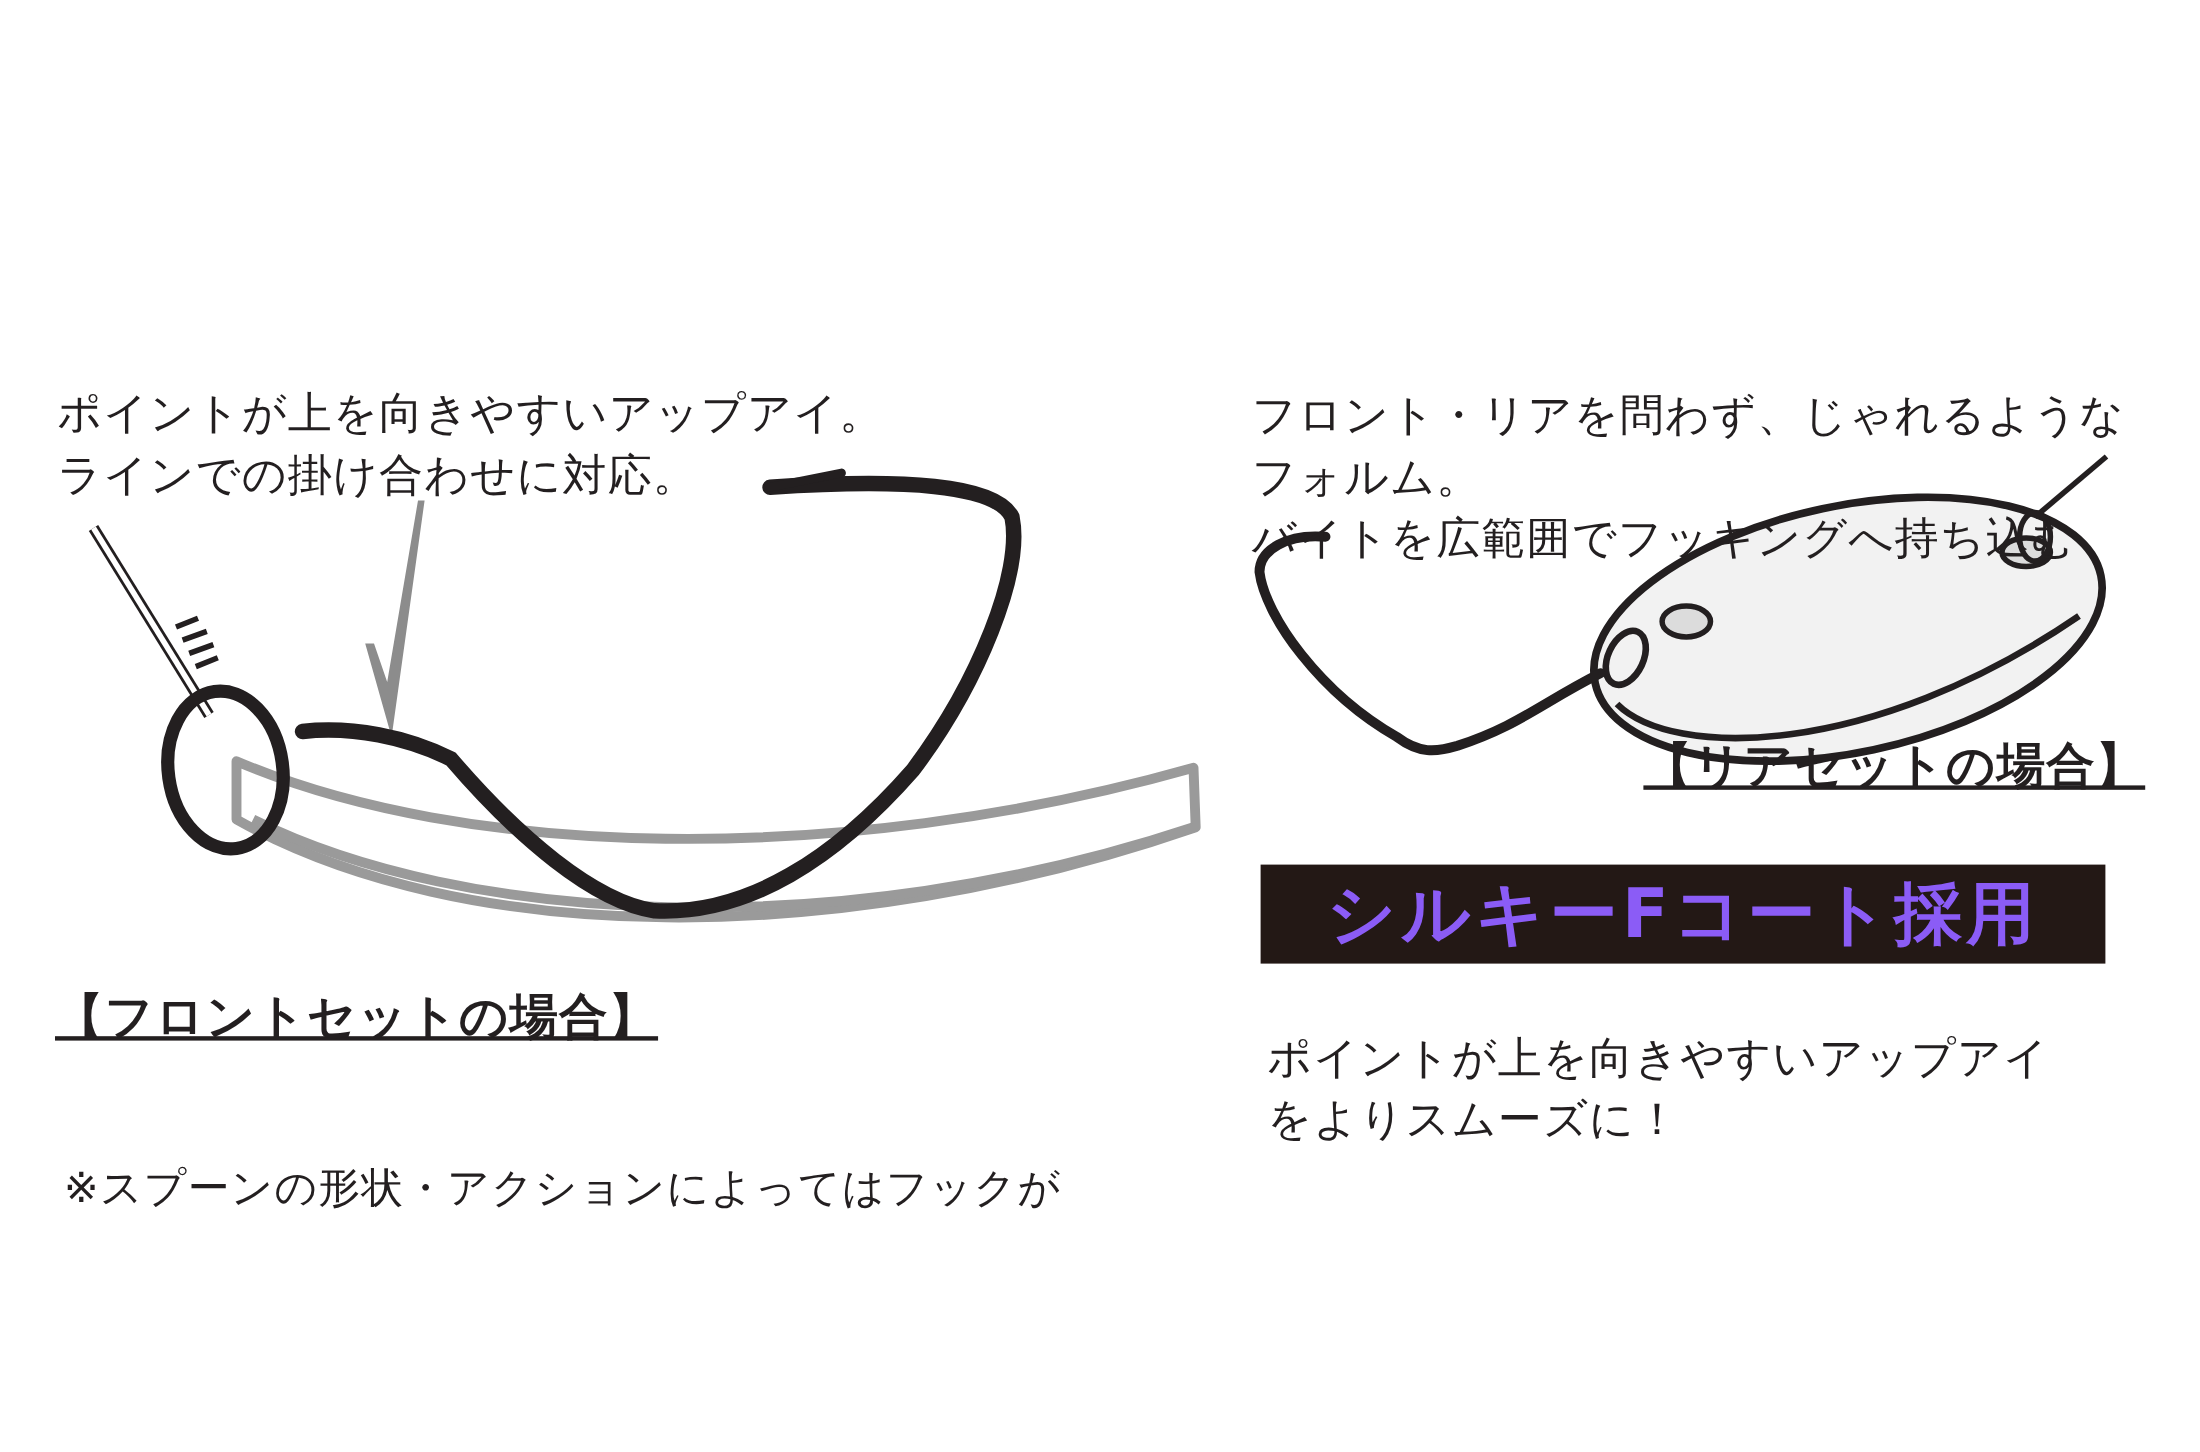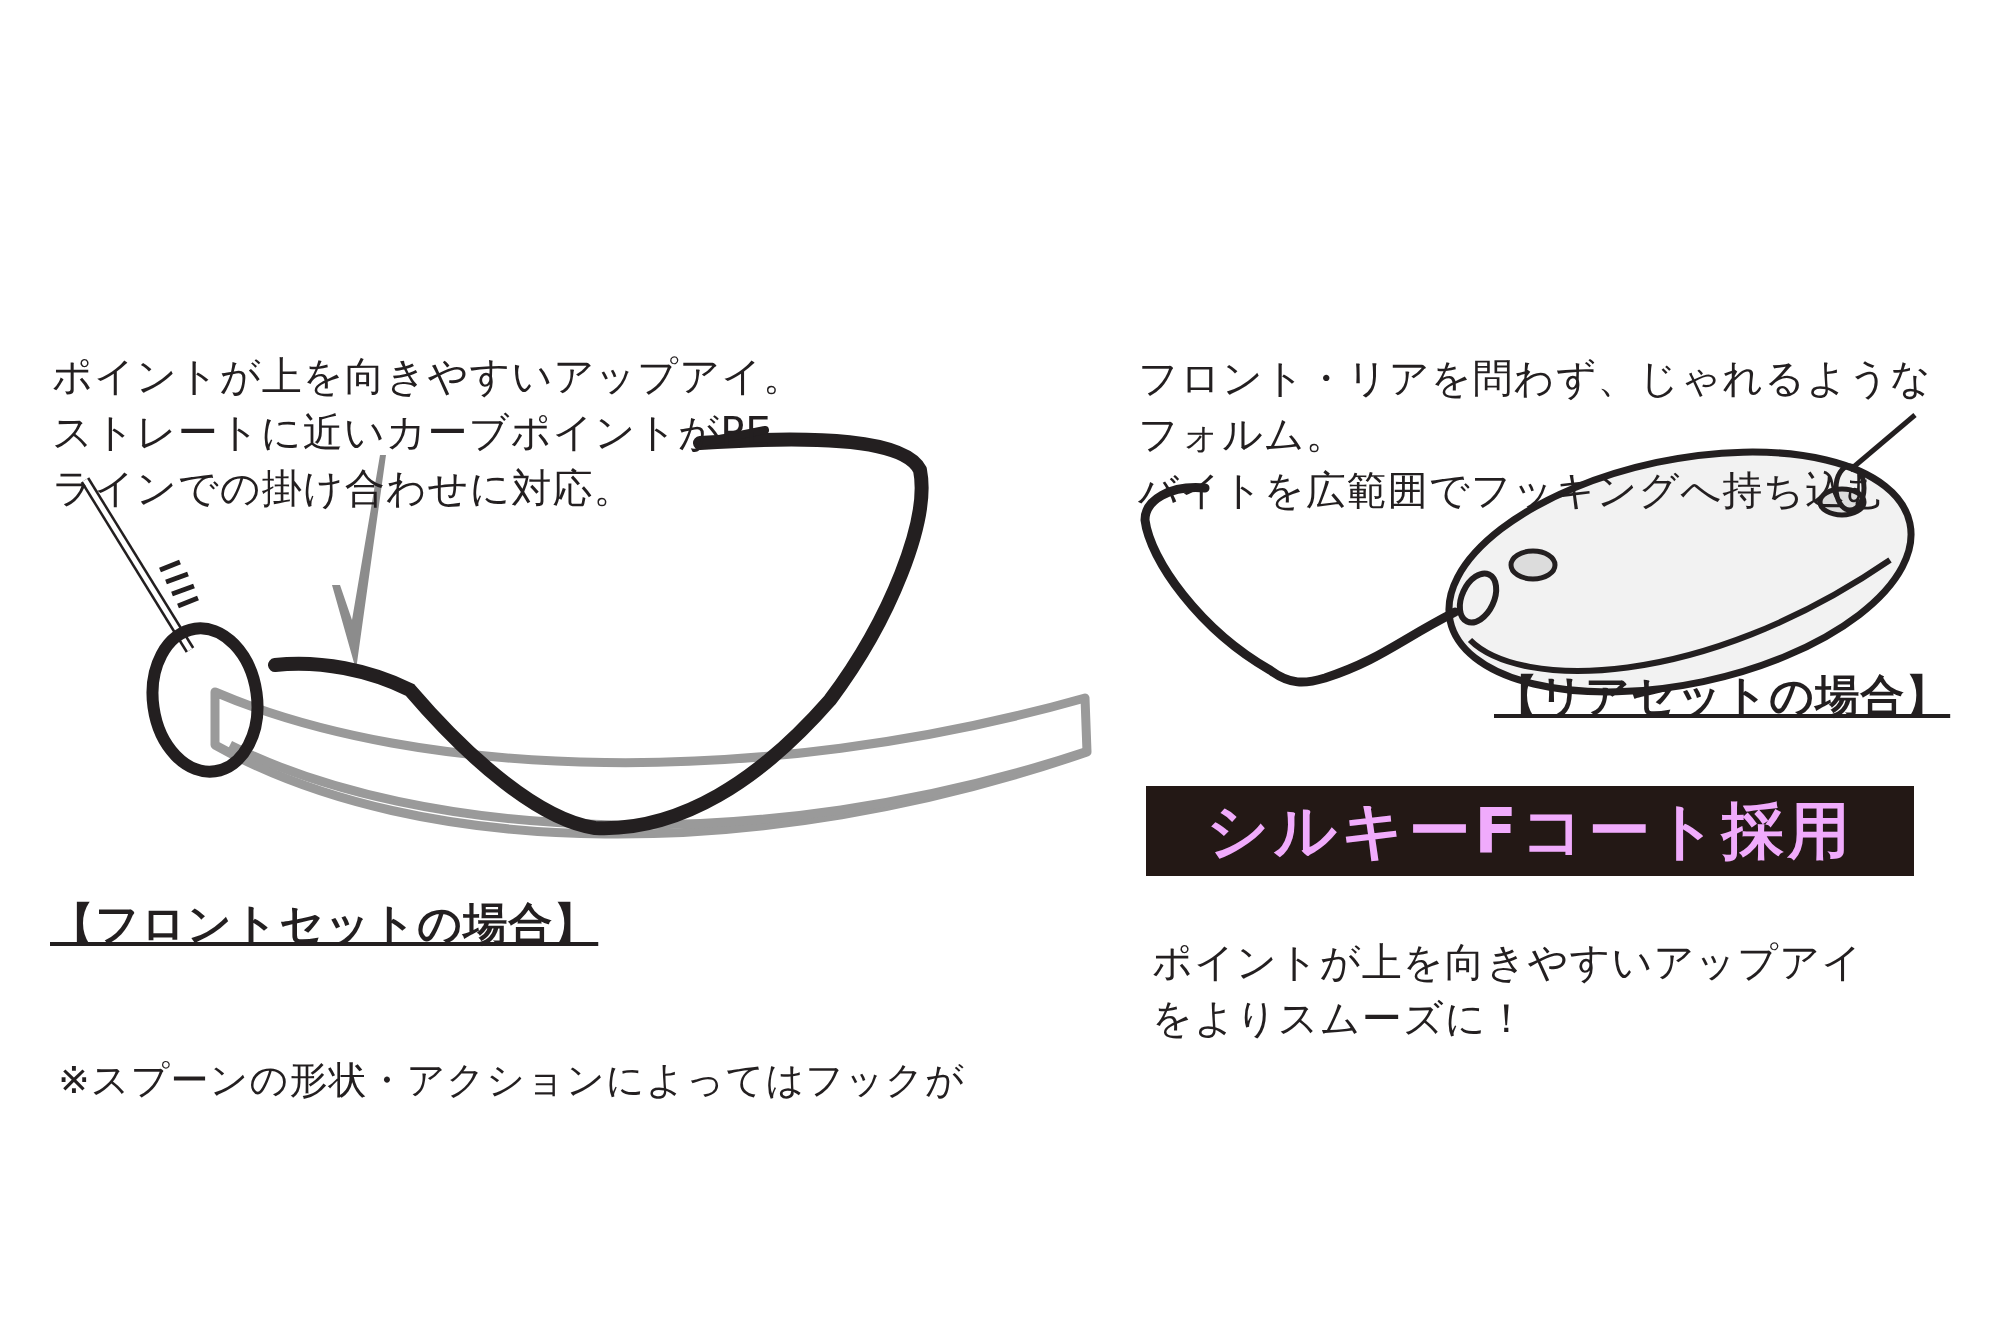--- a/index.html
+++ b/index.html
@@ -2,21 +2,21 @@
 <html><head>
   <meta charset="utf-8">
   <style>
     html, body { margin: 0; padding: 0; background: #ffffff; }
     body { width: 2000px; height: 1320px; position: relative; overflow: hidden;
            font-family: "DejaVu Sans", sans-serif; color: #231f20; }
     .txt { position: absolute; font-size: 40px; line-height: 56px; letter-spacing: 1px; white-space: nowrap; margin-top: 44px; }
     .txt div { height: 56px; }
     .heading { position: absolute; font-size: 44px; font-weight: bold; white-space: nowrap; letter-spacing: 1px; text-decoration: underline; }
     .banner { position: absolute; left: 1146px; top: 786px; width: 768px; height: 90px;
-              background: #231815; color: #f0abfc; font-weight: bold; font-size: 62px;
+              background: #231815; color: #8b5cf6; font-weight: bold; font-size: 62px;
               display: flex; align-items: center; justify-content: center; letter-spacing: 4px; }
     svg { position: absolute; left: 0; top: 0; }
   </style>
 </head>
 <body>
 
 <svg width="2000" height="1320" viewBox="0 0 2000 1320">
 
   <g fill="none" stroke="#9a9a9a" stroke-width="9" stroke-linejoin="round">
     <path d="M215 692 C 420 780, 760 790, 1085 698 L 1087 752 C 760 865, 420 860, 215 745 Z"></path>
@@ -44,21 +44,20 @@
     <ellipse cx="1850" cy="488" rx="14" ry="22" fill="none" stroke="#231f20" stroke-width="5"></ellipse>
     <path d="M1850 470 L 1915 415" stroke="#231f20" stroke-width="5"></path>
     <ellipse cx="1478" cy="598" rx="16" ry="26" fill="none" stroke="#231f20" stroke-width="6" transform="rotate(25 1478 598)"></ellipse>
   </g>
 
   <path d="M1455 612 C 1400 640, 1380 660, 1325 678 C 1305 684, 1290 685, 1270 670 C 1200 630, 1150 560, 1145 520 C 1145 500, 1170 485, 1205 488" fill="none" stroke="#231f20" stroke-width="9" stroke-linecap="round"></path>
 </svg>
 
 <div class="txt" style="left:52px; top:304px;">
   <div>ポイントが上を向きやすいアップアイ。</div>
-  <div>ストレートに近いカーブポイントがPE</div>
   <div>ラインでの掛け合わせに対応。</div>
 </div>
 
 <div class="heading" style="left:50px; top:895px;">【フロントセットの場合】</div>
 
 <div class="txt" style="left:58px; top:1008px; font-size:38px;">
   <div>※スプーンの形状・アクションによってはフックが</div>
 </div>
 
 <div class="txt" style="left:1138px; top:306px;">

